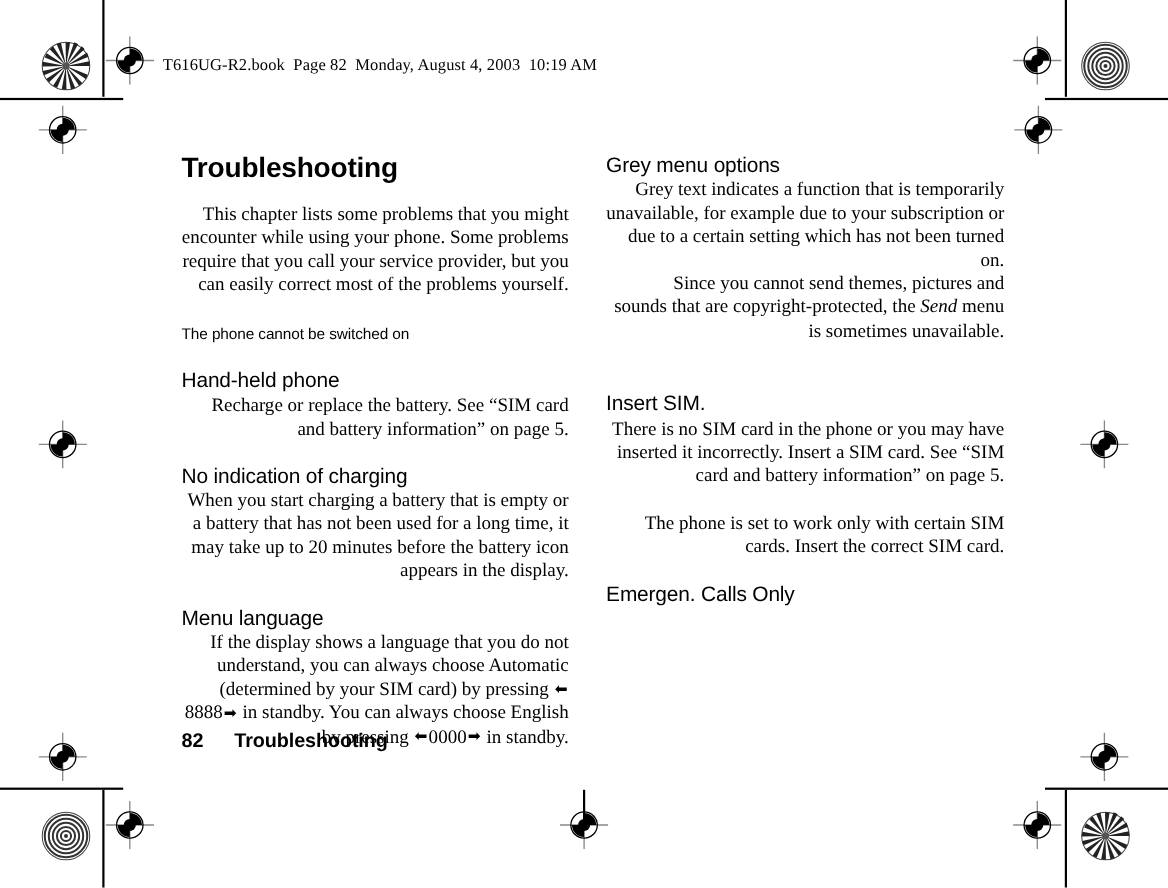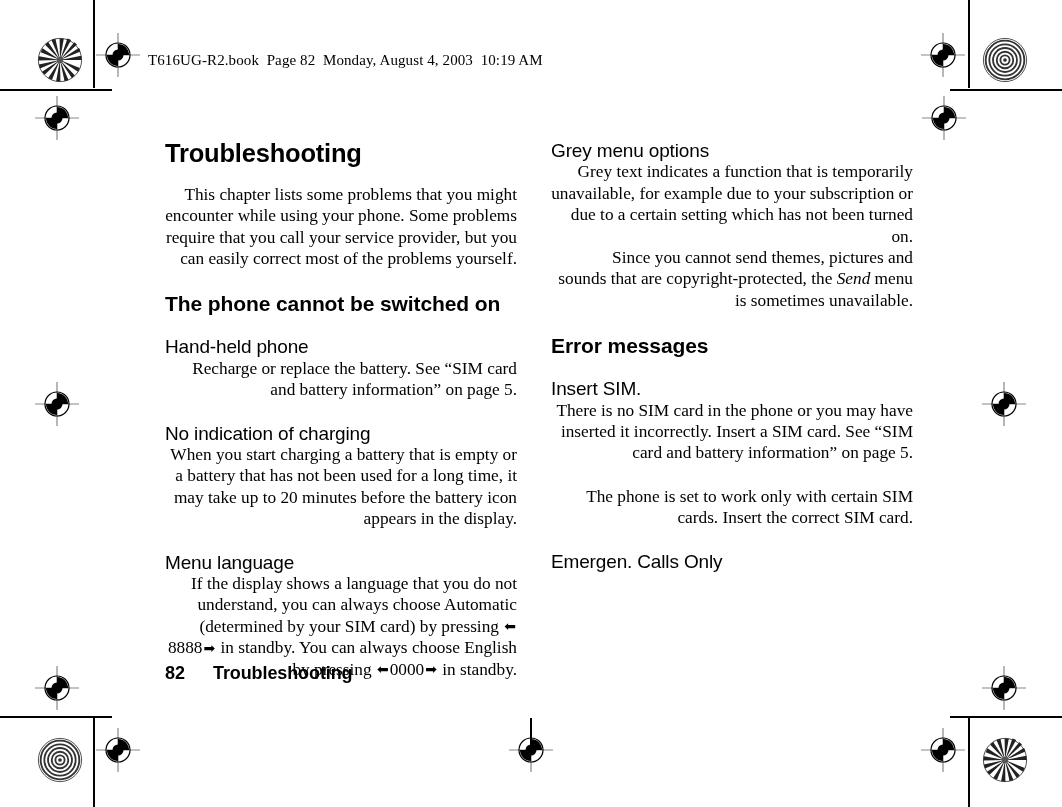--- a/index.html
+++ b/index.html
@@ -98,22 +98,22 @@
     font-size: 17.3px;
     line-height: 21.4px;
     margin: 0;
     text-align: right;
   }
 
   p.body.indent { text-indent: 19px; }
 
   h2.section-head {
     font-family: "Liberation Sans", sans-serif;
-    font-weight: bold;
-    font-size: 21px;
+    font-weight: normal;
+    font-size: 14px;
     line-height: 21px;
     margin: 0;
     letter-spacing: -0.1px;
   }
 
   h3.sub-head {
     font-family: "Liberation Sans", sans-serif;
     font-weight: normal;
     font-size: 19px;
     line-height: 21.4px;
@@ -396,21 +396,20 @@
       </div>
 
       <div class="col col-right">
 
         <h3 class="sub-head">Grey menu options</h3>
         <p class="body">Grey text indicates a function that is temporarily unavailable, for example due to your subscription or due to a certain setting which has not been turned on.</p>
         <p class="body indent"><span>Since you cannot send themes, pictures and sounds that are copyright-protected, the </span><em class="ital">Send</em><span> menu is sometimes unavailable.</span></p>
 
         <div class="gap-lg"></div>
 
-        <h2 class="section-head">Error messages</h2>
 
         <div class="gap-md"></div>
 
         <h3 class="sub-head">Insert SIM.</h3>
         <p class="body">There is no SIM card in the phone or you may have inserted it incorrectly. Insert a SIM card. See “SIM card and battery information” on page 5.</p>
 
         <div class="gap-md"></div>
 
         <p class="body">The phone is set to work only with certain SIM cards. Insert the correct SIM card.</p>
 

